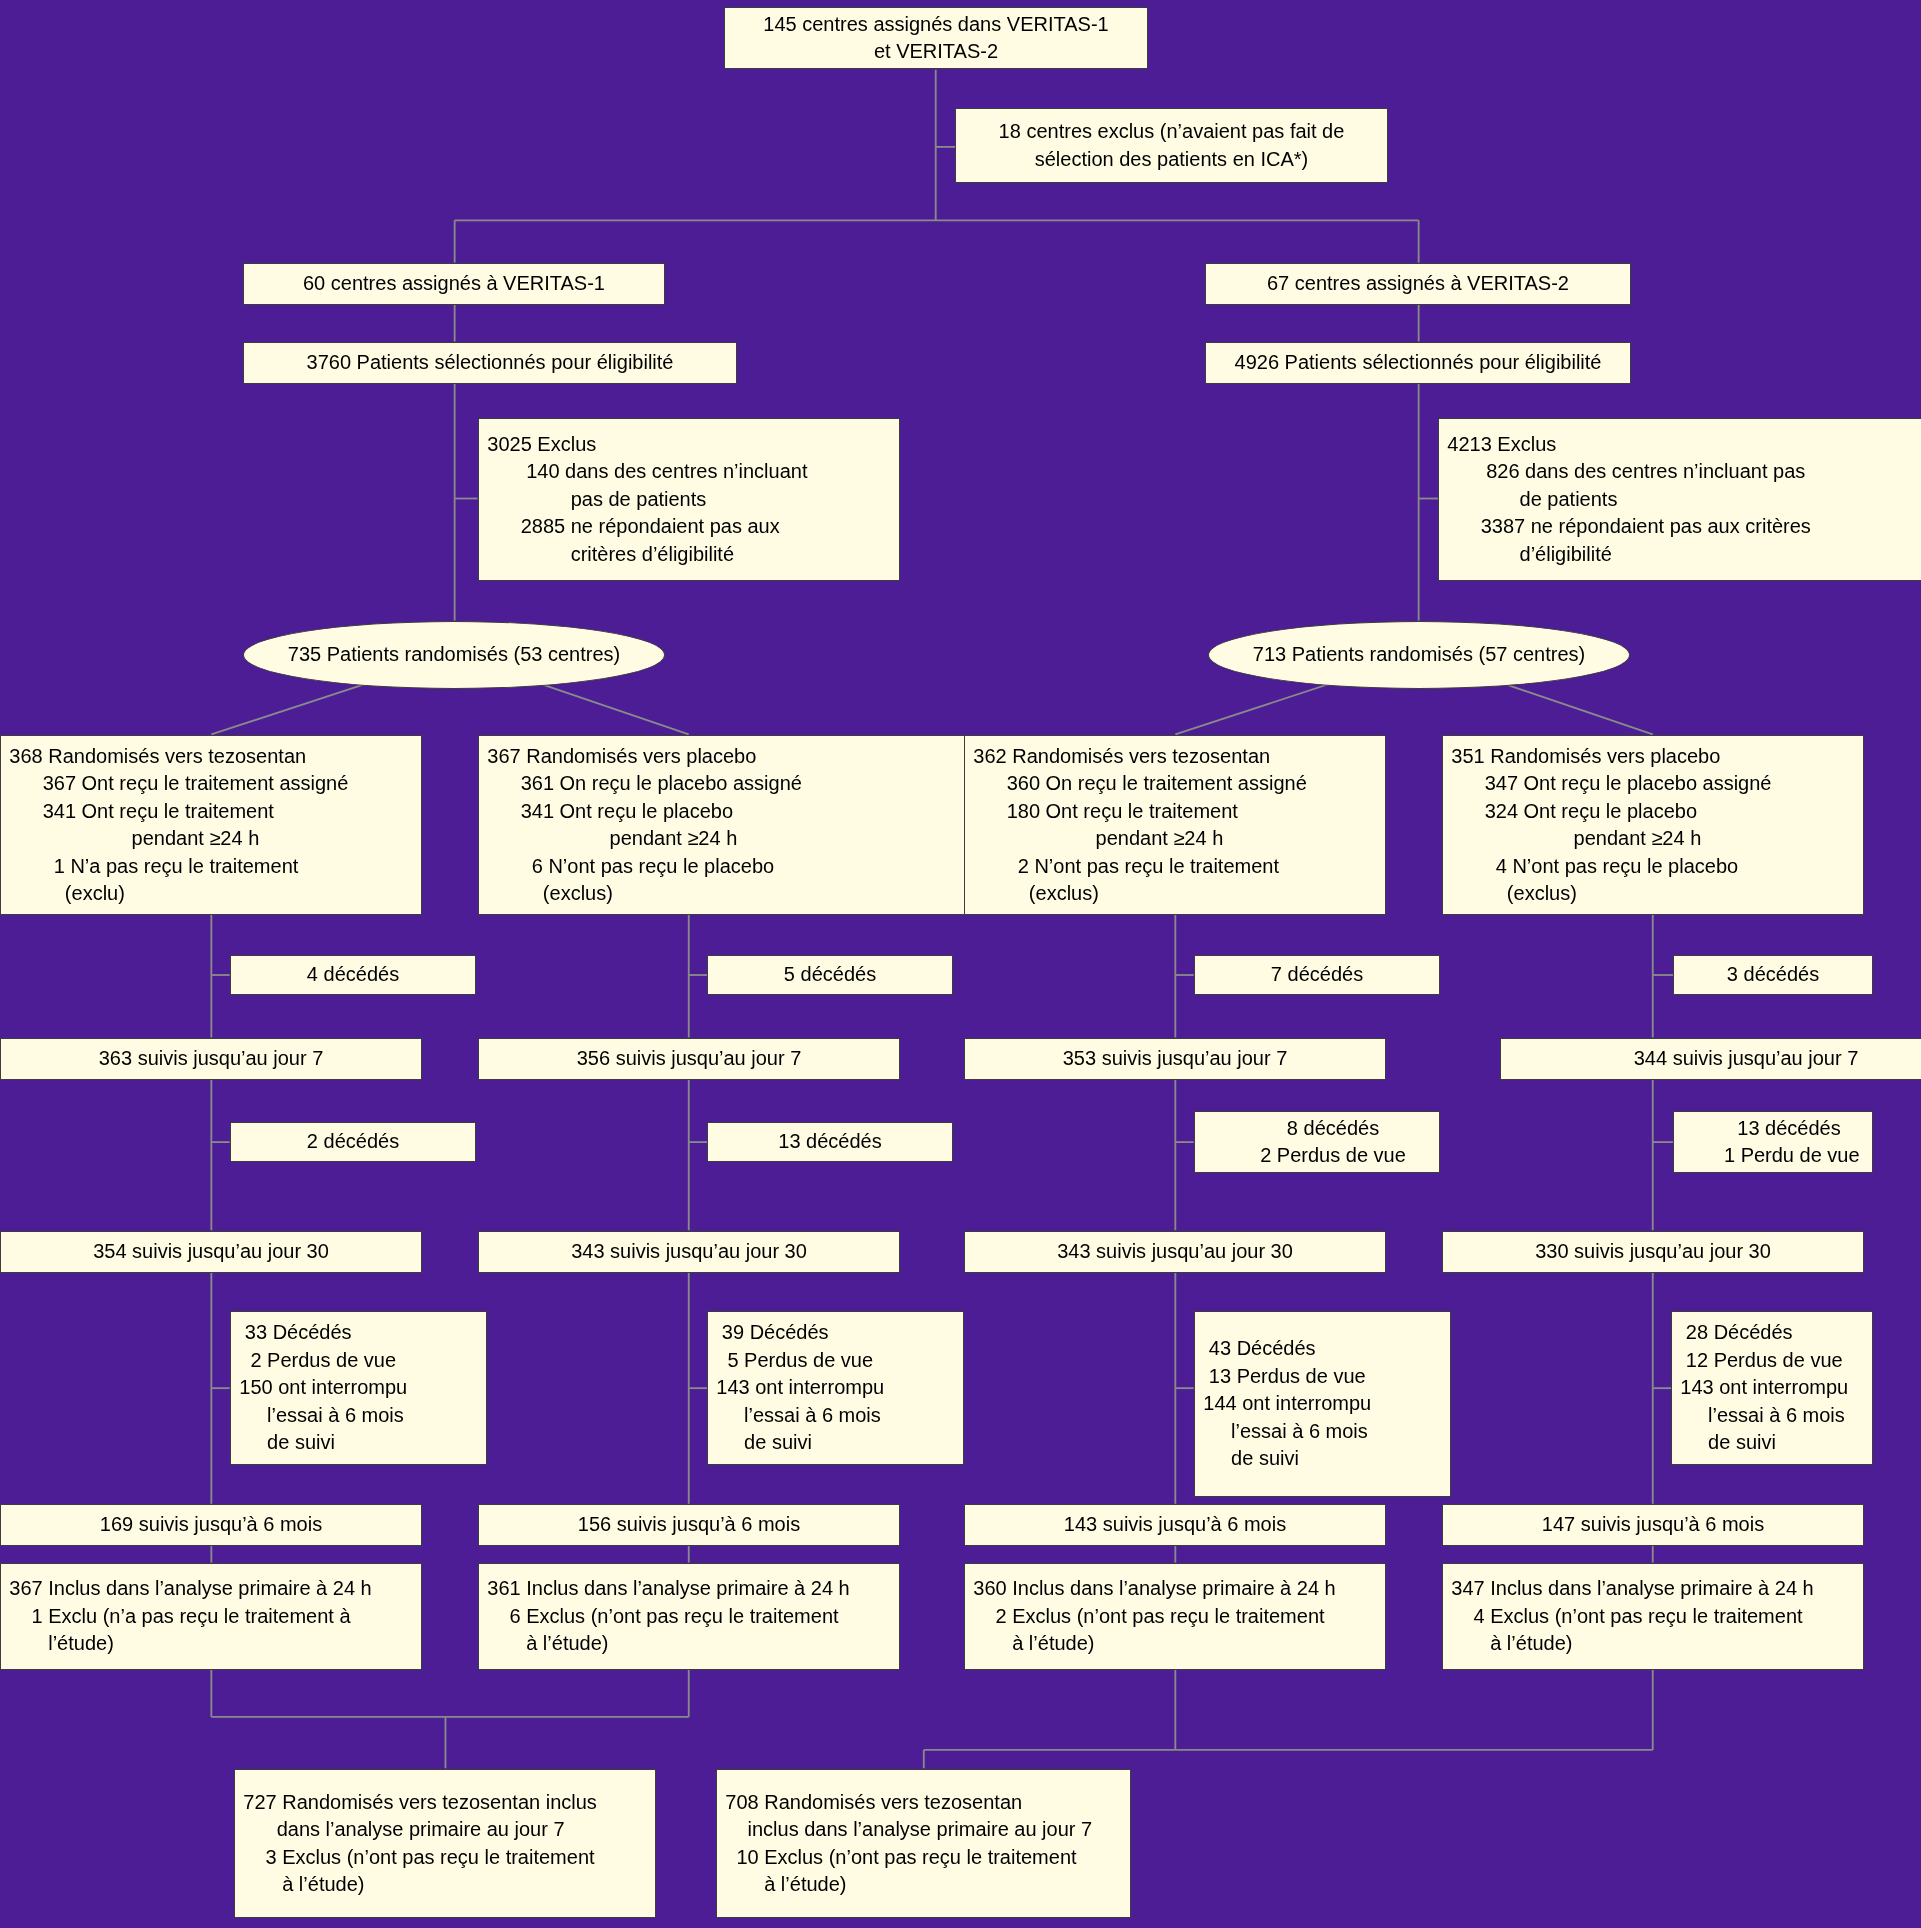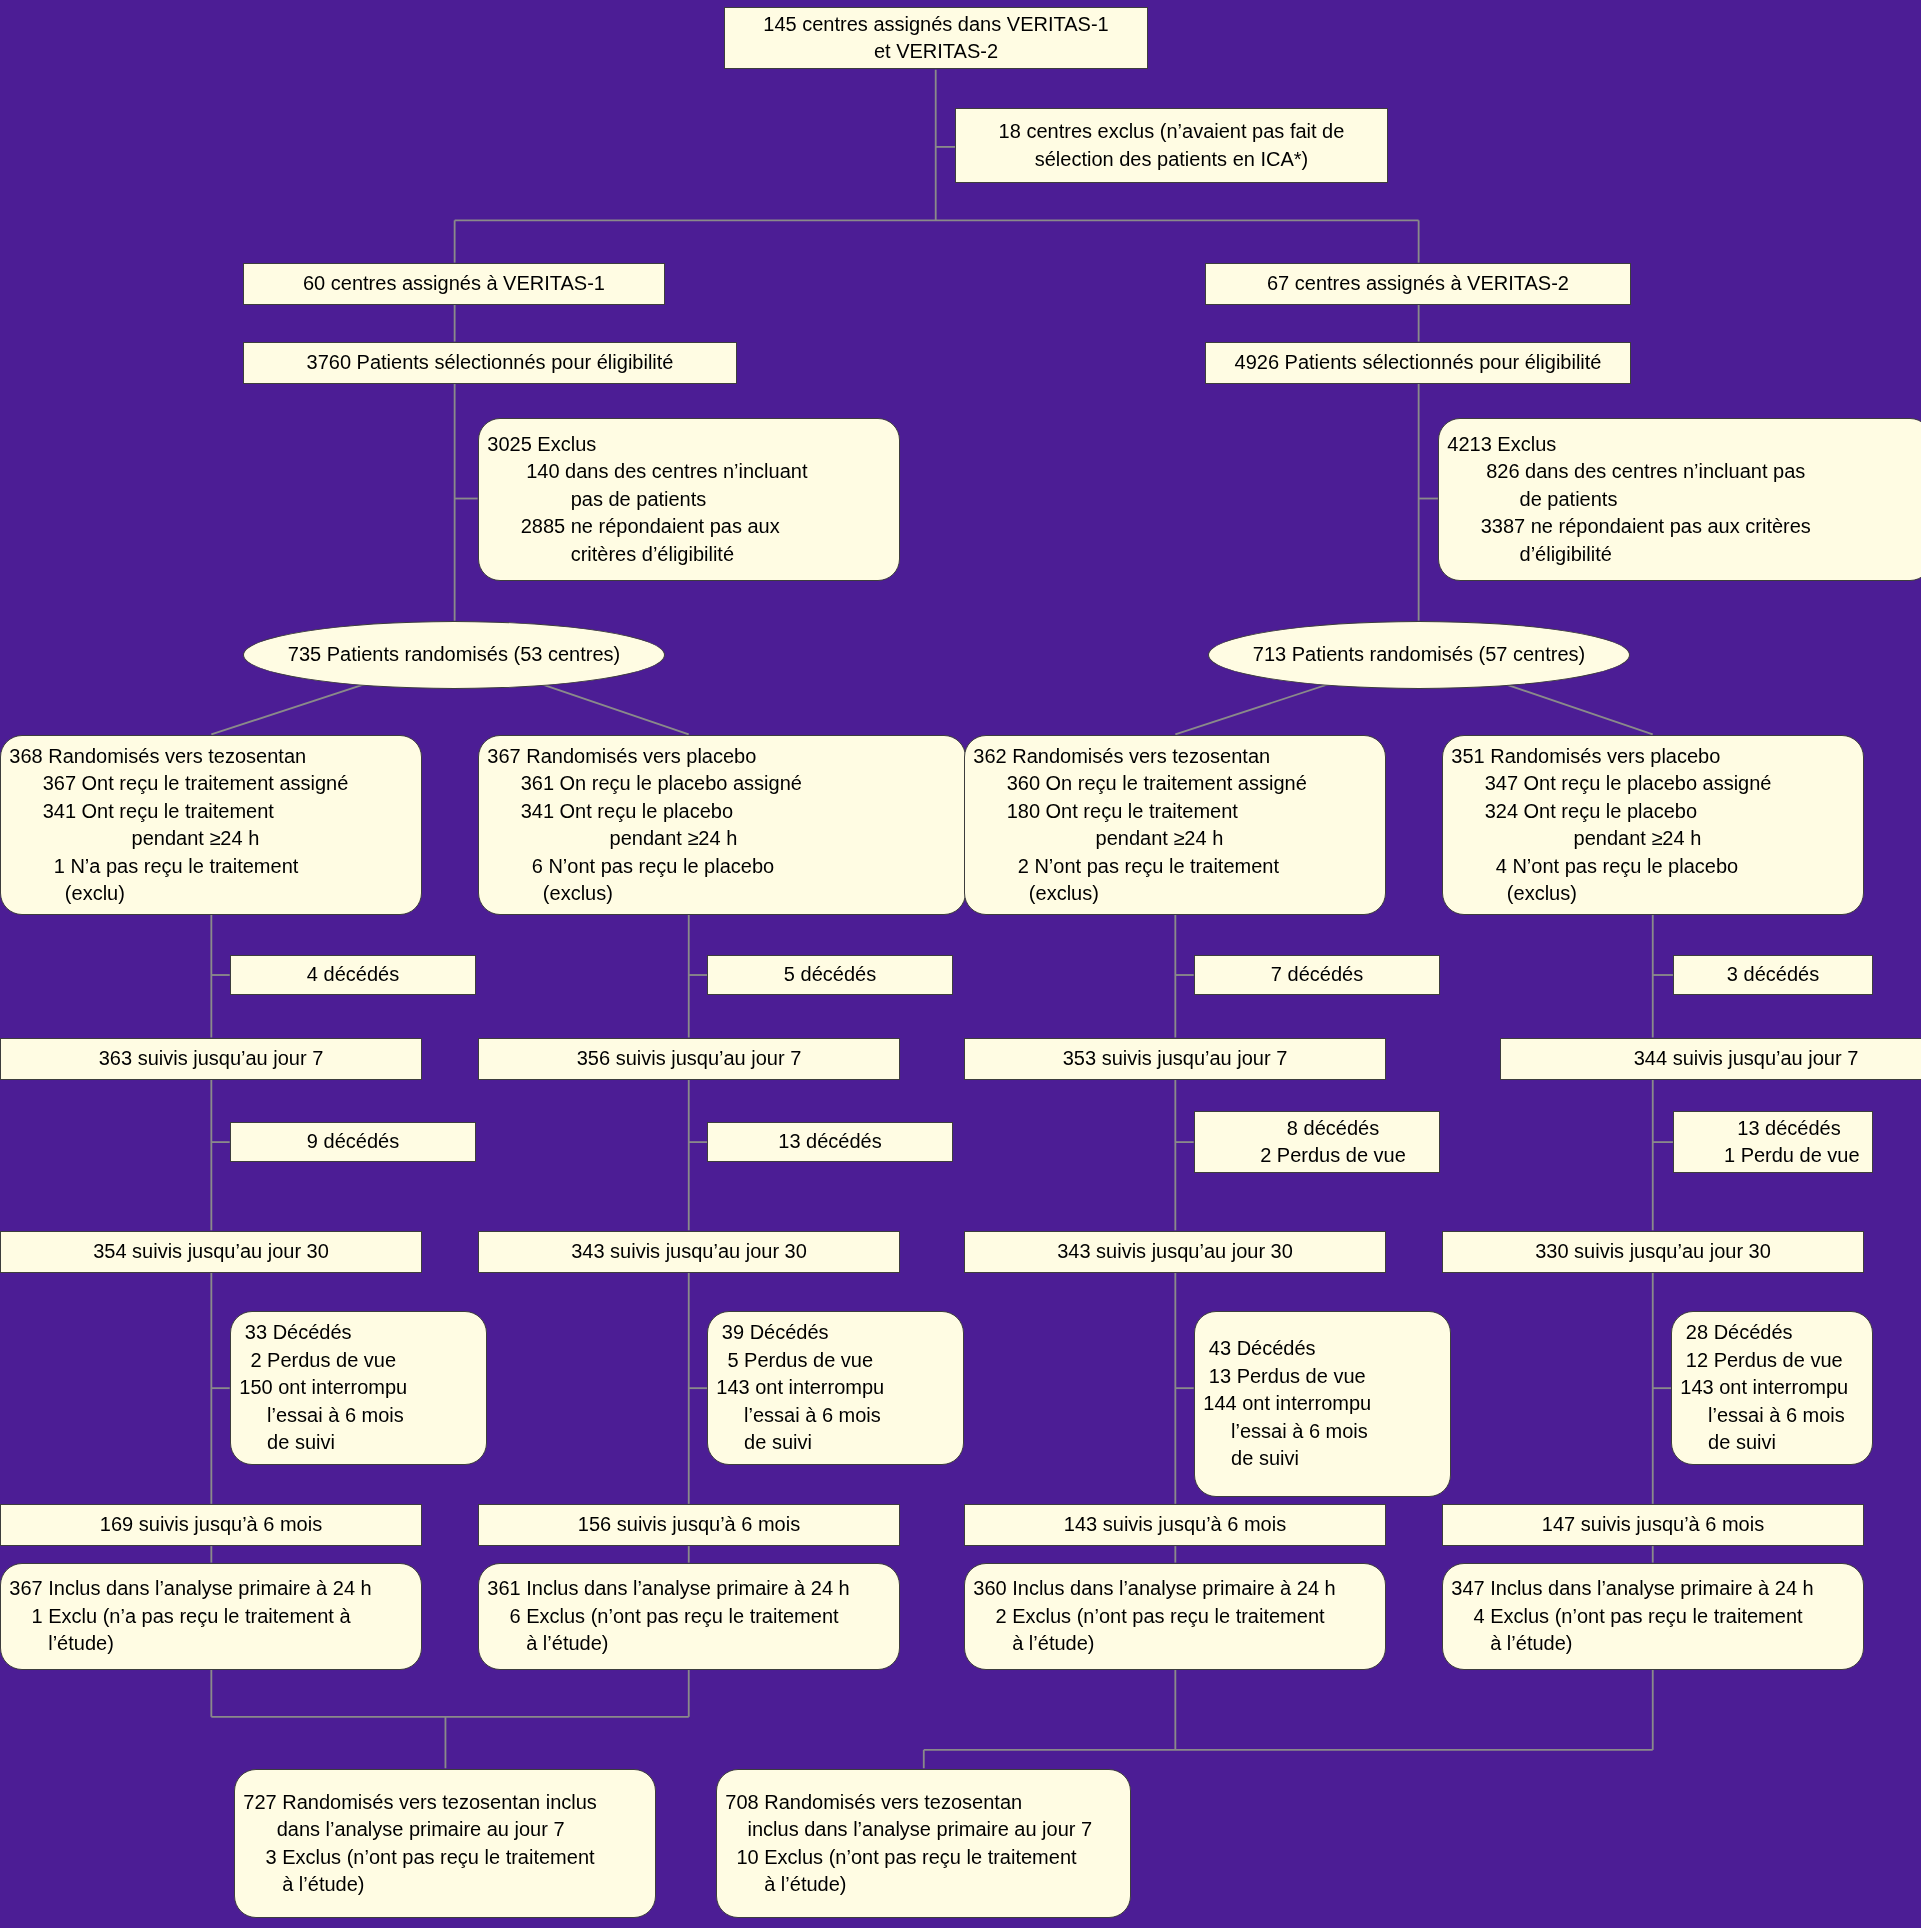--- a/index.html
+++ b/index.html
@@ -21,21 +21,21 @@
     line-height:27.5px;
     white-space:pre;
     display:flex;
     flex-direction:column;
     justify-content:center;
     z-index:2;
   }
   
   .c { align-items:center; text-align:center; padding:0 3.7px; }
   
-  .l { align-items:flex-start; text-align:left; padding-left:8.3px; padding-right:3.7px;border-radius:22px; }
+  .l { align-items:flex-start; text-align:left; padding-left:8.3px; padding-right:3.7px; }
   
   .cl { align-items:center; text-align:center;padding-left:32px; }
   .ellipse { border-radius:50%; }
 </style>
 </head>
 <body>
 
 <div id="canvas">
 
   <svg id="connector-svg" width="1921" height="1928" viewBox="0 0 2092 2100">
@@ -123,21 +123,21 @@
   <div class="box c ellipse" style="left:1208px;top:621px;width:422px;height:68px">713 Patients randomisés (57 centres)</div>
 
   <div class="box l" style="left:0px;top:735px;width:422px;height:180px">368 Randomisés vers tezosentan
       367 Ont reçu le traitement assigné
       341 Ont reçu le traitement
                       pendant ≥24 h
         1 N’a pas reçu le traitement
           (exclu)</div>
   <div class="box c" style="left:230px;top:955px;width:246px;height:40px">4 décédés</div>
   <div class="box c" style="left:0px;top:1038px;width:422px;height:42px">363 suivis jusqu’au jour 7</div>
-  <div class="box c" style="left:230px;top:1122px;width:246px;height:40px">9 décédés</div>
+  <div class="box c" style="left:230px;top:1122px;width:246px;height:40px">2 décédés</div>
   <div class="box c" style="left:0px;top:1231px;width:422px;height:42px">354 suivis jusqu’au jour 30</div>
   <div class="box l" style="left:230px;top:1311px;width:257px;height:154px"> 33 Décédés
   2 Perdus de vue
 150 ont interrompu
      l’essai à 6 mois
      de suivi</div>
   <div class="box c" style="left:0px;top:1504px;width:422px;height:42px">169 suivis jusqu’à 6 mois</div>
   <div class="box l" style="left:0px;top:1563px;width:422px;height:107px">367 Inclus dans l’analyse primaire à 24 h
     1 Exclu (n’a pas reçu le traitement à
        l’étude)</div>

